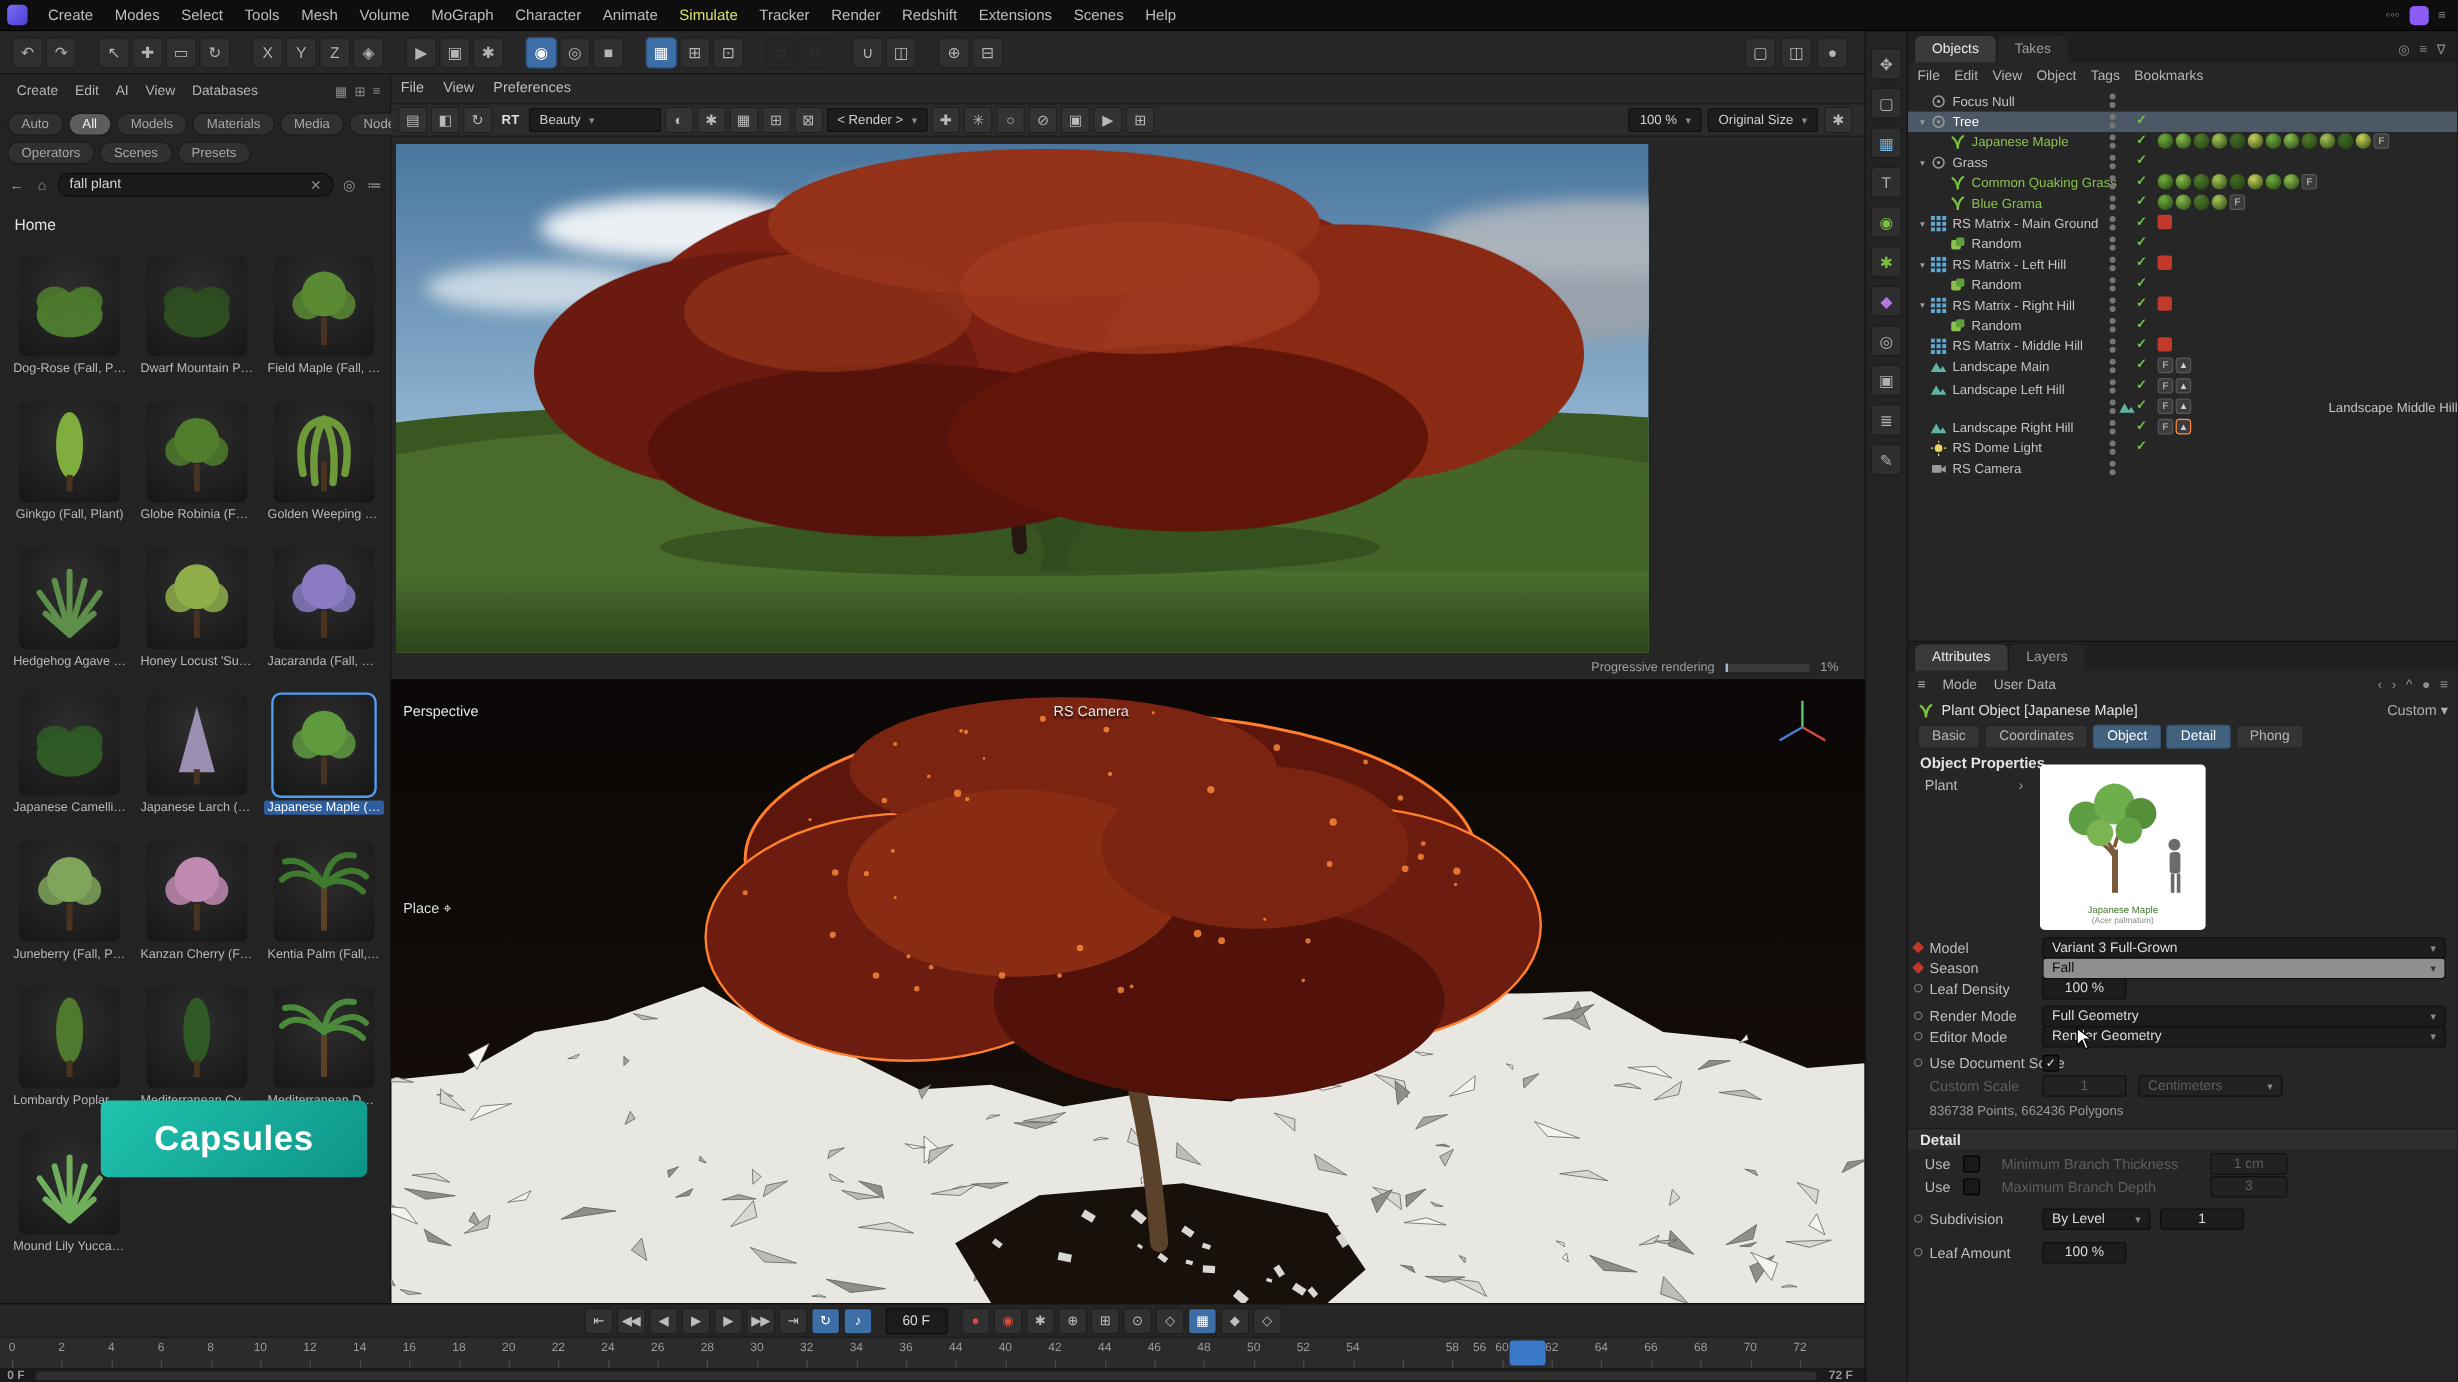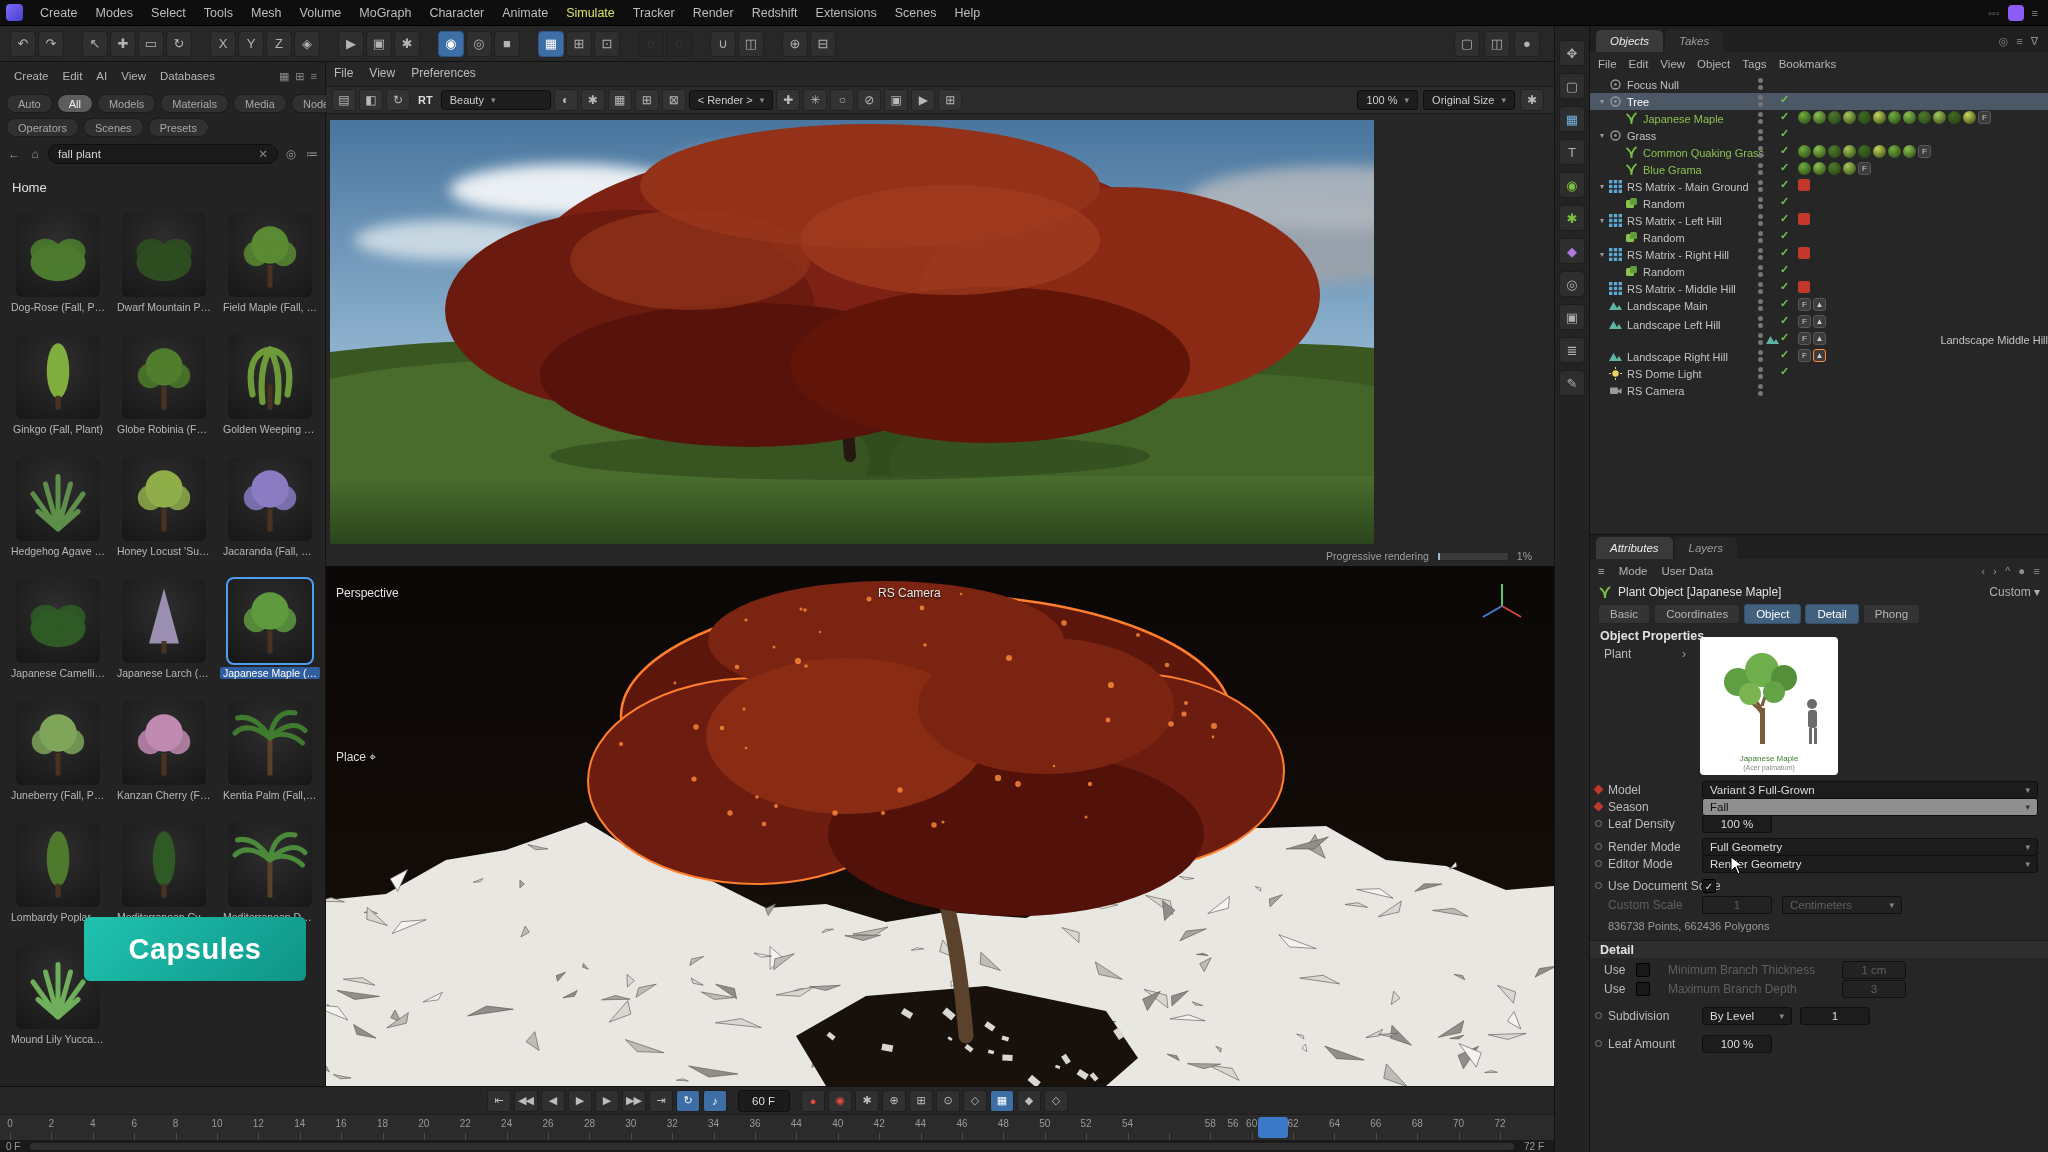--- a/index.html
+++ b/index.html
@@ -71,31 +71,31 @@
   
   #transport{position:absolute;left:0;top:1086px;width:1554px;height:28px;background:#262626;border-top:1px solid #101010;display:flex;align-items:center;justify-content:center;gap:3px;}
   .tpi{min-width:24px;height:22px;padding:0 3px;border-radius:3px;background:#303030;border:1px solid #1f1f1f;color:#bdbdbd;font-size:11px;display:flex;align-items:center;justify-content:center;letter-spacing:-1px;}
   .tpi.act{background:#3d6ea5;color:#fff;}
   .tpi.red{color:#e0493c;}
   #cur-frame{height:22px;min-width:52px;background:#1b1b1b;border:1px solid #0f0f0f;border-radius:3px;color:#ddd;font-size:11.5px;display:flex;align-items:center;justify-content:center;margin:0 8px;}
   #ruler{position:absolute;left:0;top:1114px;width:1554px;height:26px;background:#2b2b2b;border-top:1px solid #1c1c1c;}
   .tick{position:absolute;top:3px;font-size:10px;color:#9a9a9a;transform:translateX(-50%);}
   .tickline{position:absolute;bottom:0;width:1px;height:7px;background:#4a4a4a;}
   #playhead{position:absolute;top:2px;width:30px;height:21px;background:#3c78c8;border-radius:3px;}
-  #range-row{position:absolute;left:0;top:1140px;width:1554px;height:12px;background:#1a1a1a;display:flex;align-items:center;font-size:10px;color:#9a9a9a;}
+  #range-row{position:absolute;left:0;top:1140px;width:1554px;height:12px;background:#1a1a1a;display:flex;align-items:center;font-size:10px;color:#9a9a9a;font-weight:bold;}
   #range-track{height:7px;background:#2f2f2f;border-radius:3px;flex:1;margin:0 10px;}
 
   
   #rstrip{left:1554px;top:26px;width:36px;height:1126px;background:#232323;border-left:1px solid #121212;border-right:1px solid #121212;position:absolute;display:flex;flex-direction:column;align-items:center;padding-top:14px;gap:7px;}
   .rsi{width:26px;height:26px;border-radius:4px;background:#2e2e2e;border:1px solid #1d1d1d;color:#b0b0b0;font-size:13px;display:flex;align-items:center;justify-content:center;}
 
   
   #right{left:1590px;top:26px;width:458px;height:1126px;background:#262626;position:absolute;}
   #om-tabs{position:absolute;left:0;top:0;width:100%;height:26px;background:#1f1f1f;display:flex;align-items:flex-end;padding-left:6px;gap:2px;}
-  .om-tab{height:22px;padding:0 14px;font-size:11.5px;color:#9c9c9c;display:flex;align-items:center;border-radius:5px 5px 0 0;background:#262626;font-style:italic;}
+  .om-tab{height:22px;padding:0 14px;font-size:11.5px;color:#9c9c9c;display:flex;align-items:center;border-radius:5px 5px 0 0;background:#262626;}
   .om-tab.act{background:#3a3a3a;color:#ececec;}
   #om-tabs-right{margin-left:auto;display:flex;gap:8px;padding:0 10px 4px 0;color:#8a8a8a;font-size:11px;}
   #om-menu{position:absolute;left:8px;top:28px;height:20px;display:flex;gap:12px;align-items:center;font-size:11.5px;color:#b5b5b5;}
   #om-tree{position:absolute;left:0;top:50px;width:100%;height:458px;overflow:hidden;}
   .orow{position:relative;height:17px;display:flex;align-items:center;font-size:11px;color:#c3c3c3;}
   .orow.sel{background:#4d5866;color:#fff;}
   .orow .arrow{width:12px;text-align:center;color:#9a9a9a;font-size:8px;}
   .orow .oicon{width:15px;height:13px;margin-right:4px;display:flex;align-items:center;justify-content:center;}
   .orow .olabel{white-space:nowrap;}
   .orow .olabel.green{color:#8cc152;}

